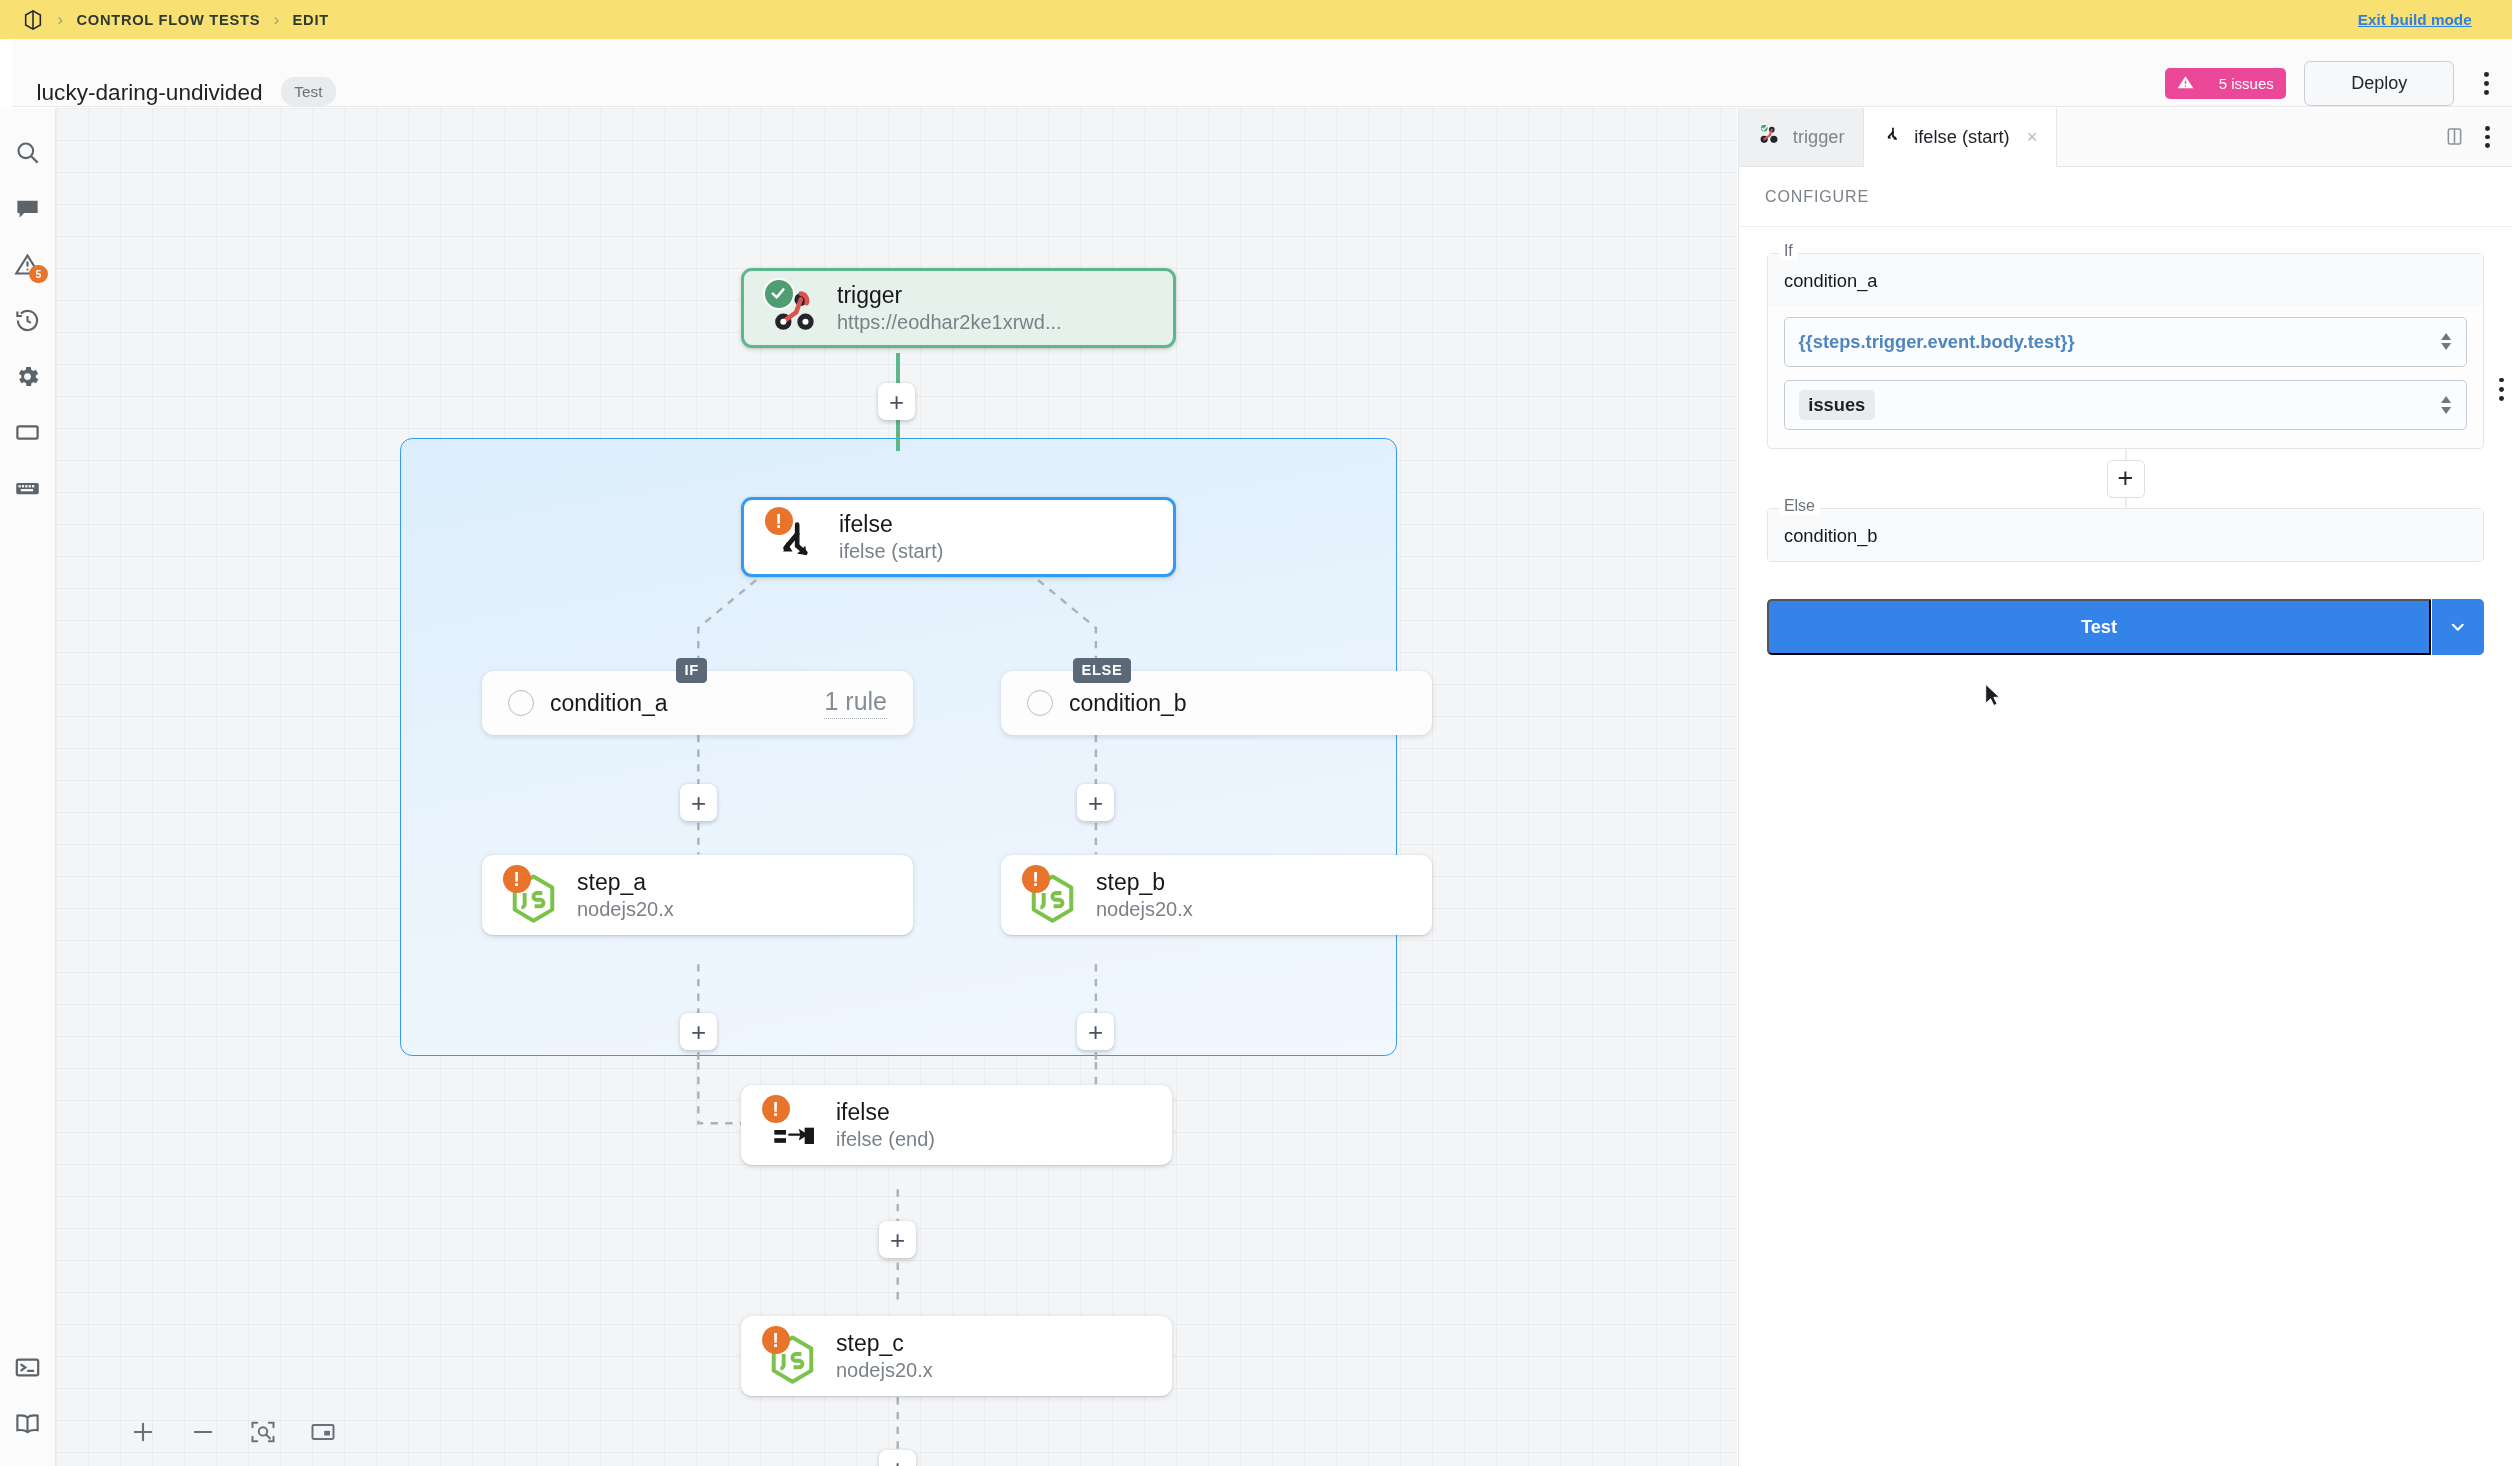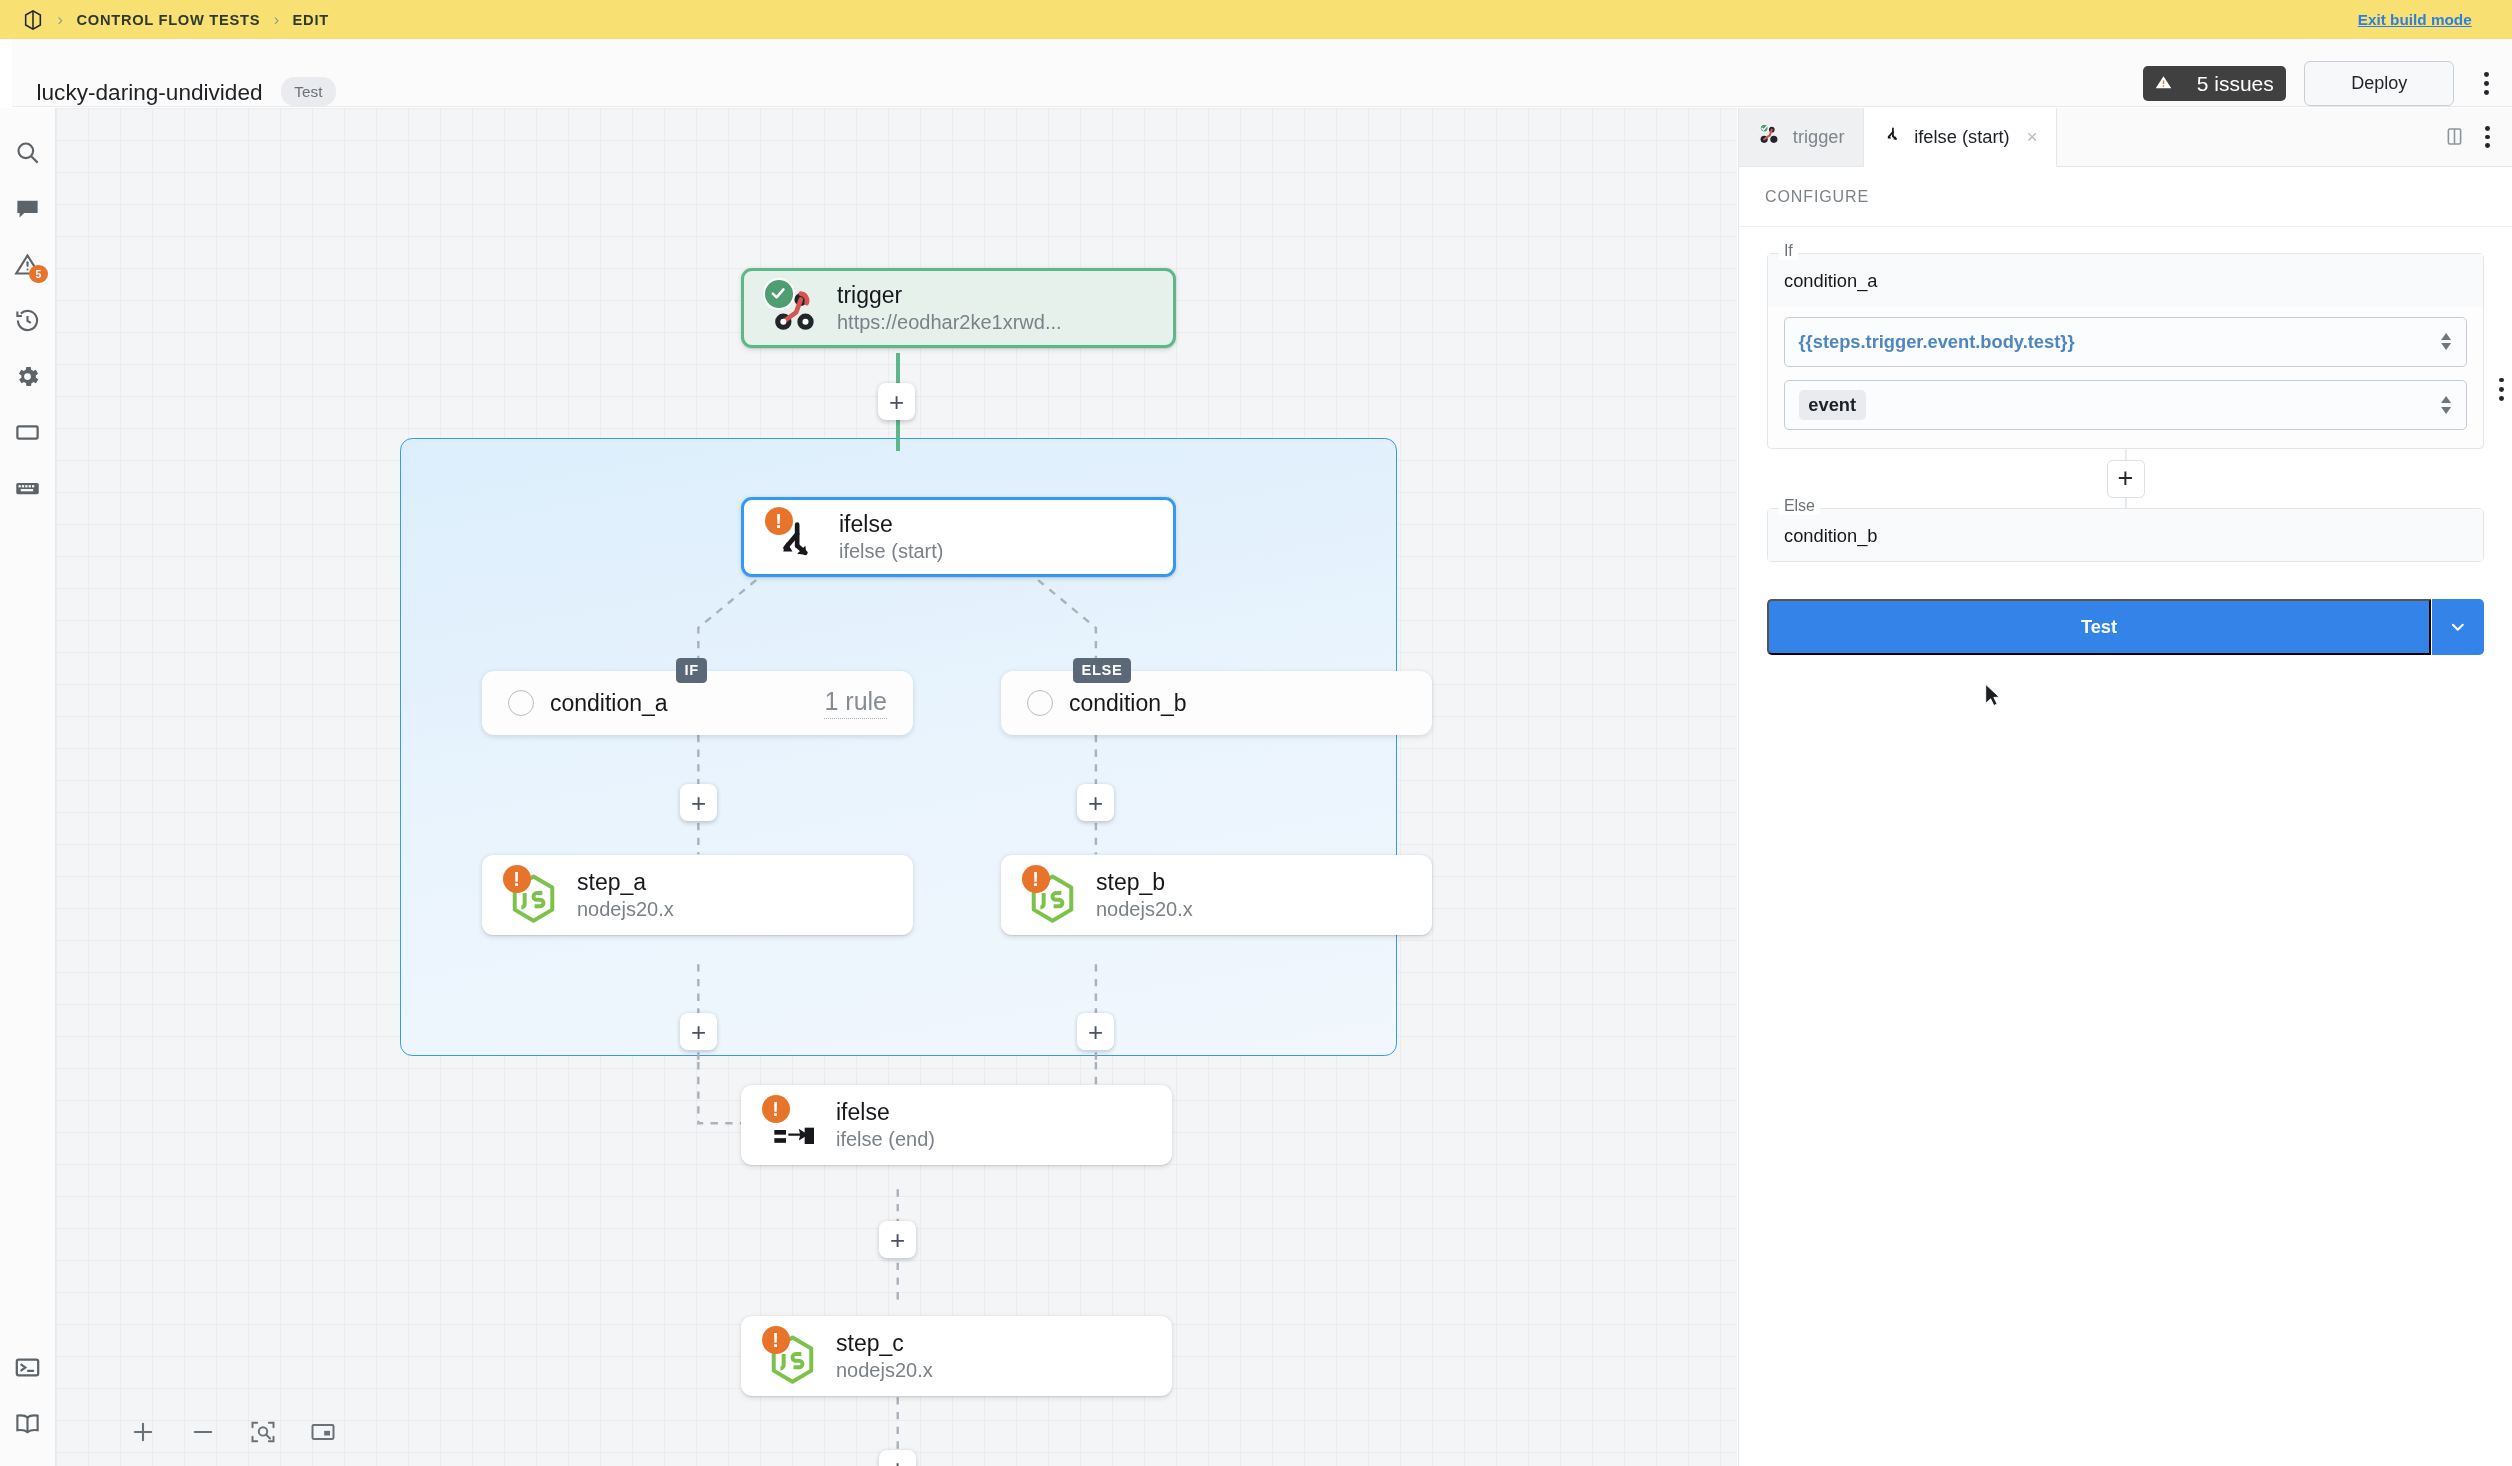--- a/index.html
+++ b/index.html
@@ -35,21 +35,21 @@
     background: #fbfbfb; border-bottom: 1.2px solid #e8e9ea;
     display: flex; align-items: flex-end; padding: 0 24.5px;
   }
   .wf-title { font-size: 22.6px; color: #1f2124; font-weight: 400; }
   .draft-pill {
     margin-left: 18.3px; background: #e9ebee; color: #6a7076;
     font-size: 15.3px; padding: 5.5px 13.5px; border-radius: 13.5px;
   }
   .header-right { margin-left: auto; display: flex; align-items: center; gap: 18.3px; }
   .issues-pill {
-    background: #404040; color: #fff; font-size: 21px; font-weight: 400;
+    background: #ec4899; color: #fff; font-size: 15px; font-weight: 400;
     border-radius: 4.9px; padding: 5.5px 12.2px; display: flex; align-items: center; gap: 25px;
     white-space: nowrap;
   }
   .deploy-btn {
     border: 1.2px solid #c9ced6; border-radius: 6.1px; background: #f7f8f9;
     font-size: 18px; color: #22262b; padding: 11px 46px; white-space: nowrap;
   }
   .kebab { display: flex; flex-direction: column; gap: 3.7px; padding: 6.1px 11px; }
   .kebab i { width: 4.9px; height: 4.9px; border-radius: 50%; background: #23272c; display: block; }
 
@@ -569,21 +569,21 @@
           <span class="spin">
             <svg width="12.2" height="8" viewBox="0 0 12 8" fill="#6f767e">
                 <path d="M6 0 11 7H1z"></path>
               </svg>
             <svg width="12.2" height="8" viewBox="0 0 12 8" fill="#6f767e">
                 <path d="M6 8 1 1h10z"></path>
               </svg>
           </span>
         </div>
         <div class="select" style="margin-bottom:0">
-          <span class="val chip">event</span>
+          <span class="val chip">issues</span>
           <span class="spin">
             <svg width="12.2" height="8" viewBox="0 0 12 8" fill="#6f767e">
                 <path d="M6 0 11 7H1z"></path>
               </svg>
             <svg width="12.2" height="8" viewBox="0 0 12 8" fill="#6f767e">
                 <path d="M6 8 1 1h10z"></path>
               </svg>
           </span>
         </div>
         <div class="fs-kebab">

